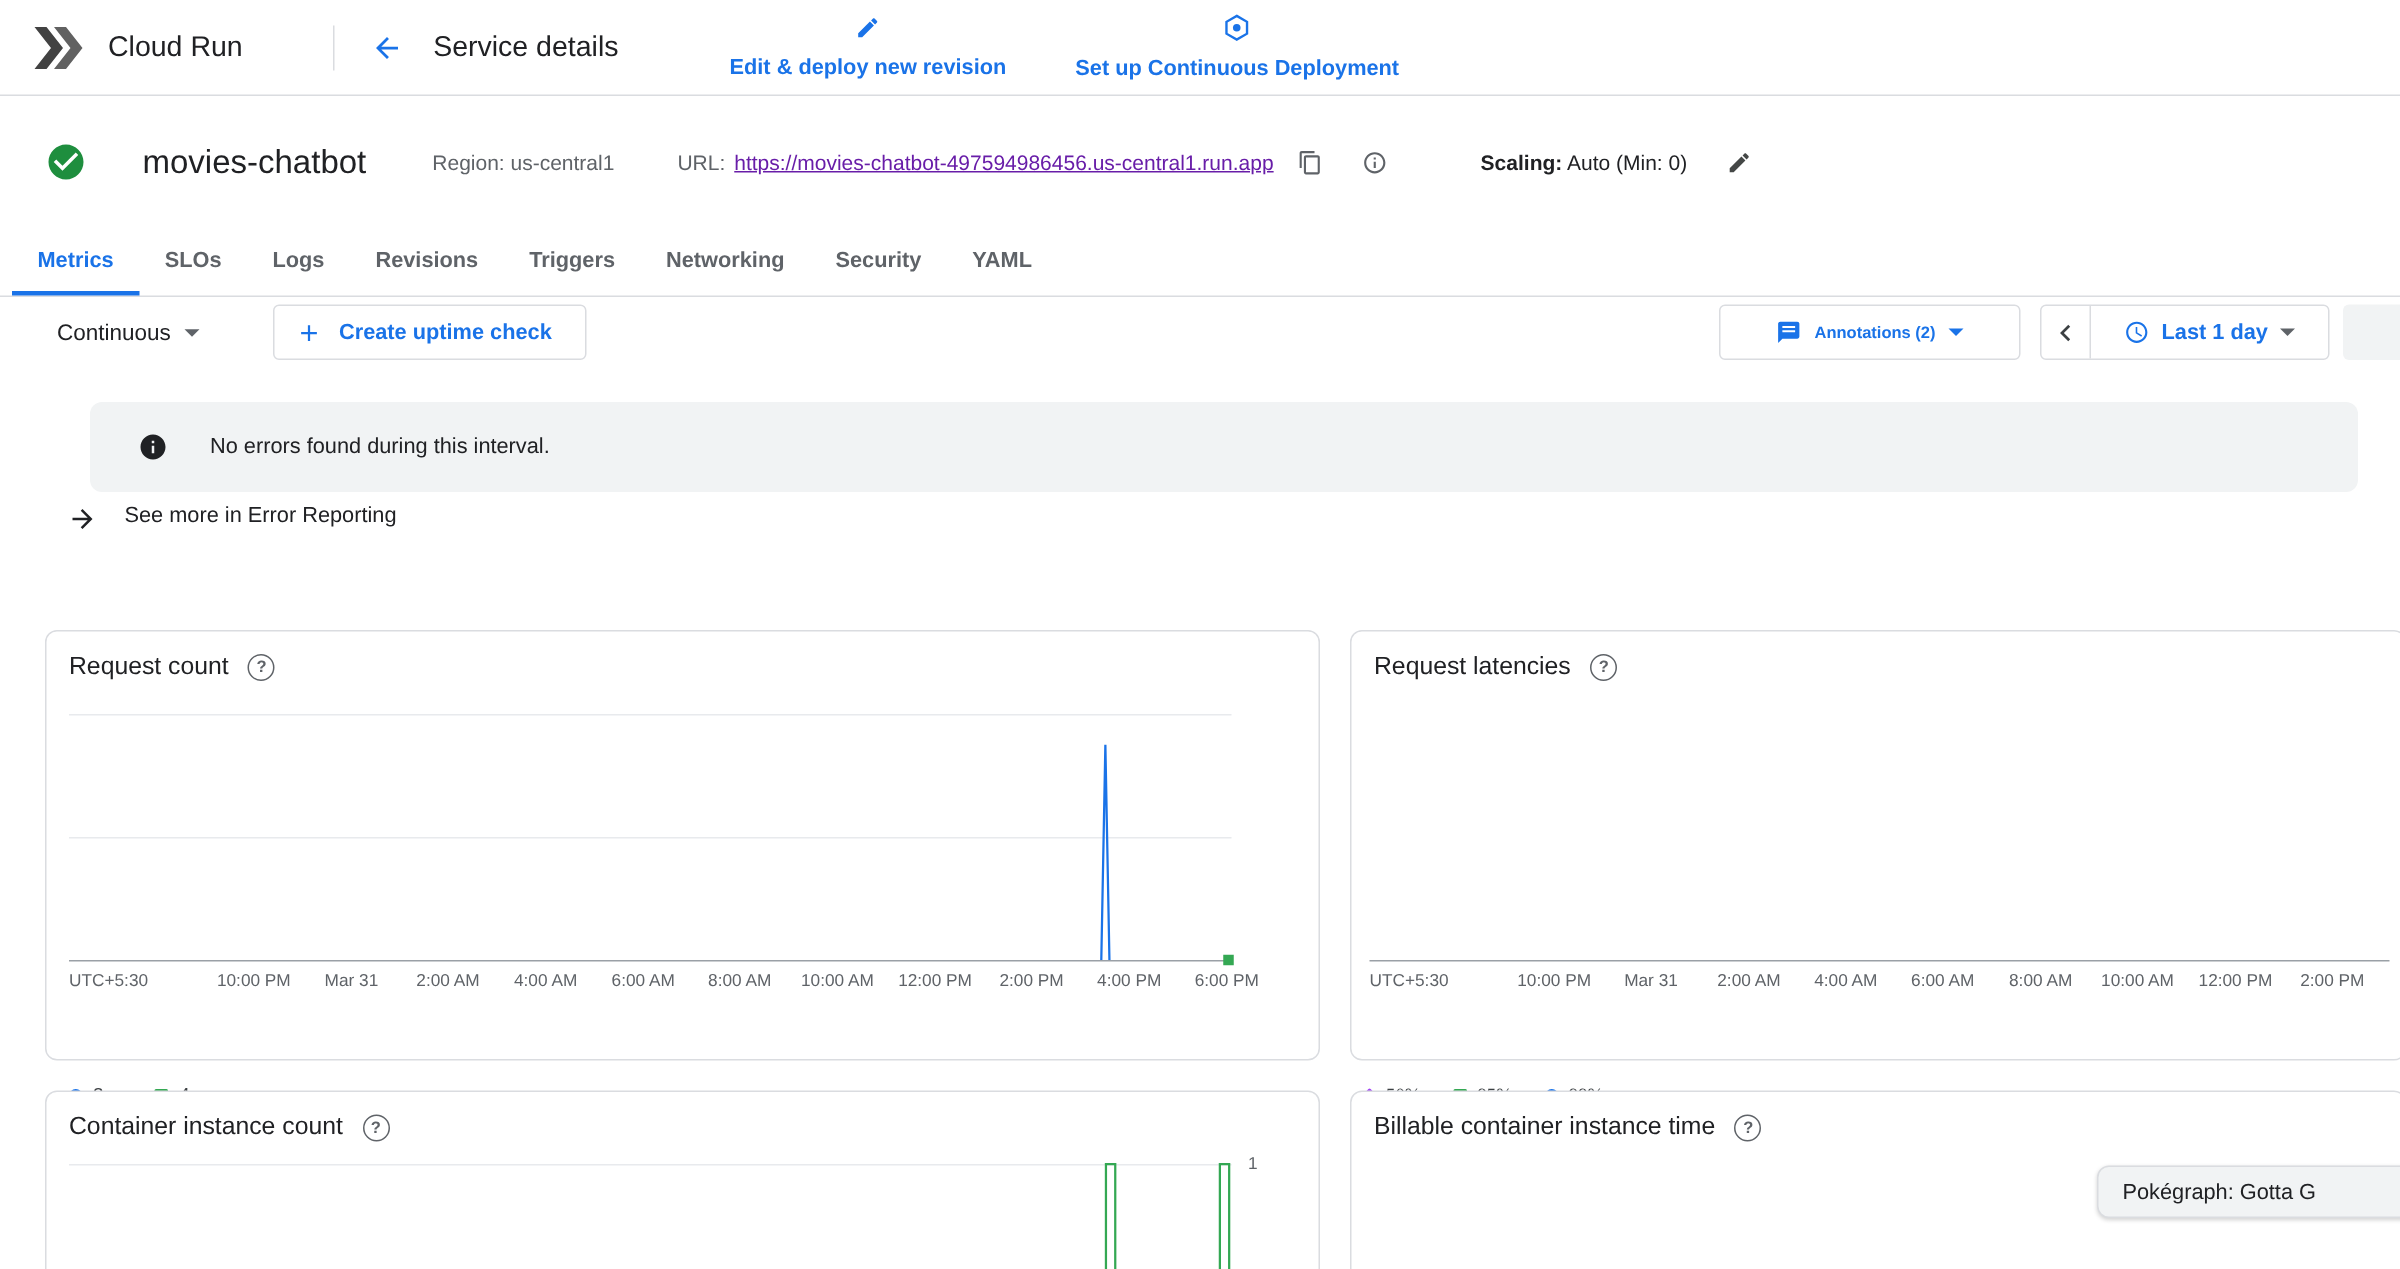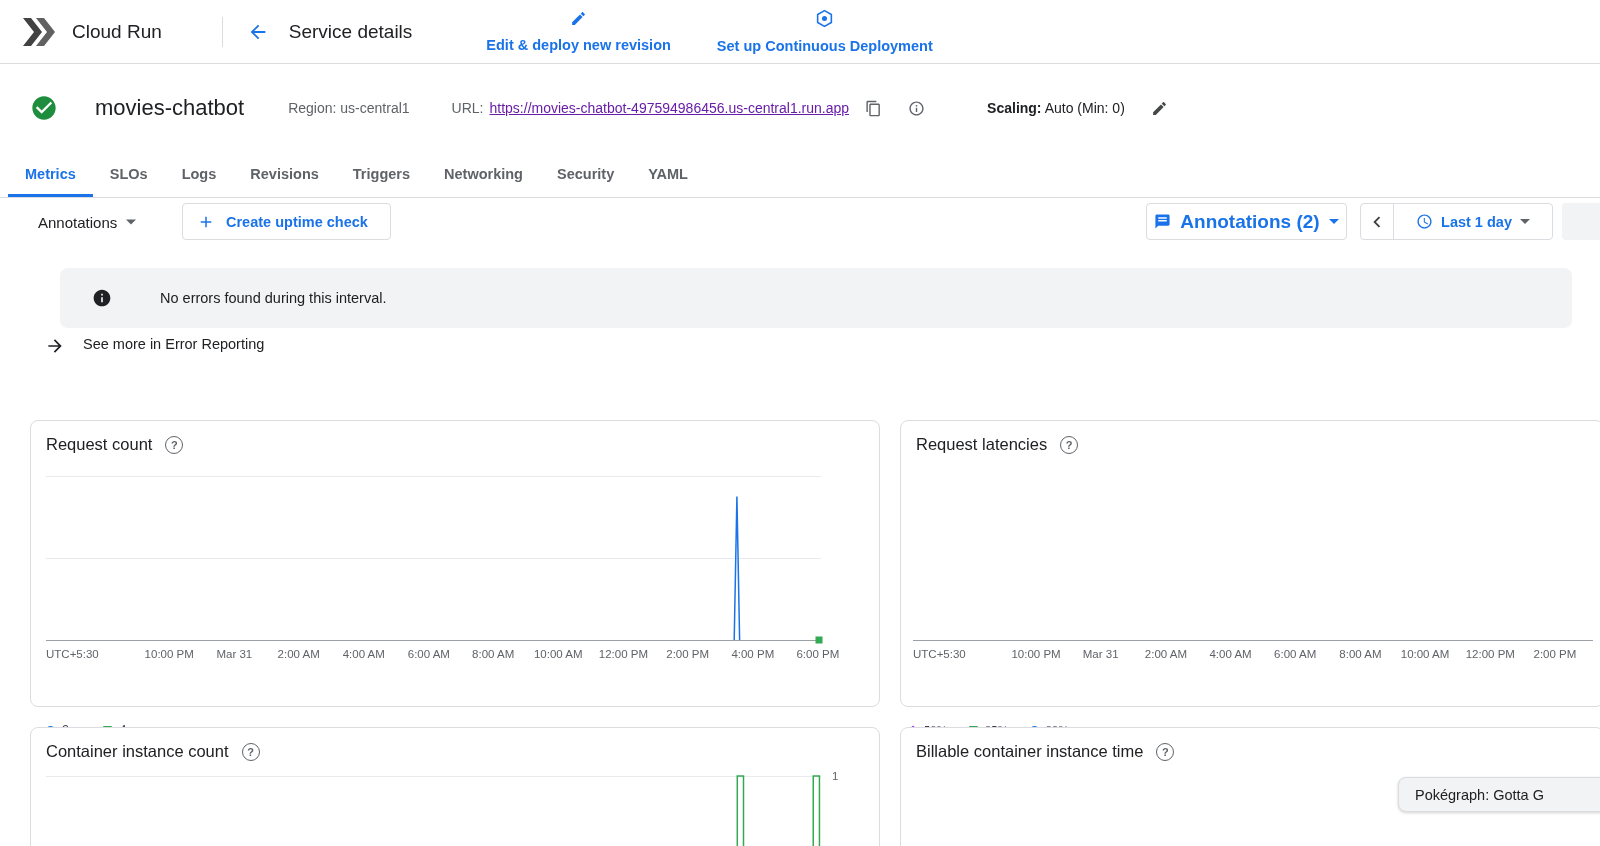--- a/index.html
+++ b/index.html
@@ -40,30 +40,30 @@
   .toolbar{position:absolute;left:0;top:198px;width:100%;height:48px;}
   .predef{position:absolute;left:38px;top:50%;transform:translateY(-50%);font-size:15px;color:#202124;
     display:flex;align-items:center;gap:9px;cursor:pointer;}
   .caret{width:0;height:0;border-left:5px solid transparent;border-right:5px solid transparent;border-top:5px solid #5f6368;}
   .caret.blue{border-top-color:#1a73e8;}
   .uptime-btn{position:absolute;left:182px;top:5px;height:37px;padding:0 22px 0 14px;border:1px solid #dadce0;
     border-radius:4px;display:flex;align-items:center;gap:11px;color:#1a73e8;font-weight:700;font-size:14.5px;
     background:#fff;box-sizing:border-box;cursor:pointer;}
   .annotations-btn{position:absolute;left:1146px;top:5px;width:201px;height:37px;border:1px solid #dadce0;
     border-radius:4px;display:flex;align-items:center;justify-content:center;gap:9px;color:#1a73e8;
-    font-size:19px;font-weight:700;box-sizing:border-box;cursor:pointer;background:#fff;}
+    font-size:11px;font-weight:700;box-sizing:border-box;cursor:pointer;background:#fff;}
   .time-group{position:absolute;left:1360px;top:5px;width:193px;height:37px;border:1px solid #dadce0;
     border-radius:4px;display:flex;box-sizing:border-box;background:#fff;}
   .prev-cell{width:32px;display:flex;align-items:center;justify-content:center;border-right:1px solid #dadce0;cursor:pointer;}
   .range-cell{flex:1;display:flex;align-items:center;justify-content:center;gap:8px;color:#1a73e8;
     font-size:14.5px;font-weight:700;cursor:pointer;}
   .overflow-btn{position:absolute;left:1562px;top:5px;width:52px;height:37px;background:#f1f3f4;border-radius:4px;cursor:pointer;}
   
   .banner{position:absolute;left:60px;top:268px;width:1512px;height:60px;background:#f1f3f4;border-radius:8px;
-    display:flex;align-items:center;gap:20px;}
+    display:flex;align-items:center;}
   .banner-icon{margin-left:32px;display:flex;}
   .banner-text{margin-left:28px;font-size:14.5px;color:#202124;}
   .error-link{position:absolute;left:45px;top:336px;height:28px;display:flex;gap:18px;
     font-size:14.5px;color:#202124;cursor:pointer;}
   
   .card{position:absolute;background:#fff;border:1px solid #dadce0;border-radius:8px;box-sizing:border-box;}
   .card1{left:30px;top:420px;width:850px;height:287px;}
   .card2{left:900px;top:420px;width:704px;height:287px;}
   .card3{left:30px;top:727px;width:850px;height:287px;}
   .card4{left:900px;top:727px;width:704px;height:287px;}
@@ -177,21 +177,21 @@
     <div class="tab">Logs</div>
     <div class="tab">Revisions</div>
     <div class="tab">Triggers</div>
     <div class="tab">Networking</div>
     <div class="tab">Security</div>
     <div class="tab">YAML</div>
   </div>
 
 <div class="toolbar">
   <span class="predef">
-    <span>Annotations</span>
+    <span>Continuous</span>
     <span class="caret"></span>
   </span>
   <span class="uptime-btn">
     <svg width="18" height="18" viewBox="0 0 24 24" fill="#1a73e8">
       <path d="M19 13h-6v6h-2v-6H5v-2h6V5h2v6h6v2z"></path>
     </svg>
     <span>Create uptime check</span>
   </span>
   <span class="annotations-btn">
     <svg width="17" height="17" viewBox="0 0 24 24" fill="#1a73e8">

